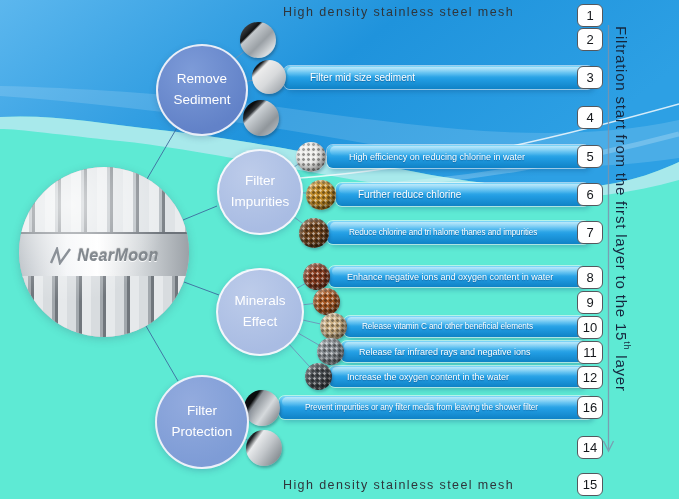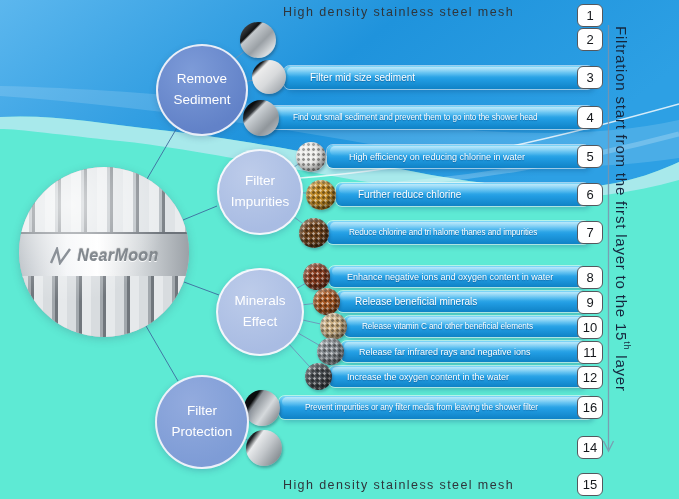--- a/index.html
+++ b/index.html
@@ -120,37 +120,31 @@
       <path d="M603.5,441 L608.5,451 L613.5,441"></path>
     </g>
   </svg>
 
   <span class="title" style="left:283px;top:5px">High density stainless steel mesh</span>
   <span class="title" style="left:283px;top:478px">High density stainless steel mesh</span>
 
   <div class="bar pad26 fs10" style="left:284px;top:66px;width:283px;height:23px">
       <span class="bar-label">Filter mid size sediment</span>
     </div>
-  <div class="bar pad26 fs8" style="left:267px;top:106px;width:300px;height:23px">
-      <span class="bar-label">Find out small sediment and prevent them to go into the shower head</span>
-    </div>
   <div class="bar pad22 fs10" style="left:336px;top:183px;width:231px;height:23px">
       <span class="bar-label">Further reduce chlorine</span>
     </div>
   <div class="bar pad22 fs9" style="left:327px;top:145px;width:240px;height:23px">
       <span class="bar-label">High efficiency on reducing chlorine in water</span>
     </div>
   <div class="bar pad22 fs8" style="left:327px;top:221px;width:240px;height:23px">
       <span class="bar-label">Reduce chlorine and tri halome thanes and impurities</span>
     </div>
   <div class="bar pad18 fs9" style="left:329px;top:266px;width:238px;height:21px">
       <span class="bar-label">Enhance negative ions and oxygen content in water</span>
-    </div>
-  <div class="bar pad18 fs10" style="left:337px;top:291px;width:230px;height:21px">
-      <span class="bar-label">Release beneficial minerals</span>
     </div>
   <div class="bar pad18 fs8" style="left:344px;top:316px;width:223px;height:21px">
       <span class="bar-label">Release vitamin C and other beneficial elements</span>
     </div>
   <div class="bar pad18 fs9" style="left:341px;top:341px;width:226px;height:21px">
       <span class="bar-label">Release far infrared rays and negative ions</span>
     </div>
   <div class="bar pad18 fs9" style="left:329px;top:366px;width:238px;height:21px">
       <span class="bar-label">Increase the oxygen content in the water</span>
     </div>

